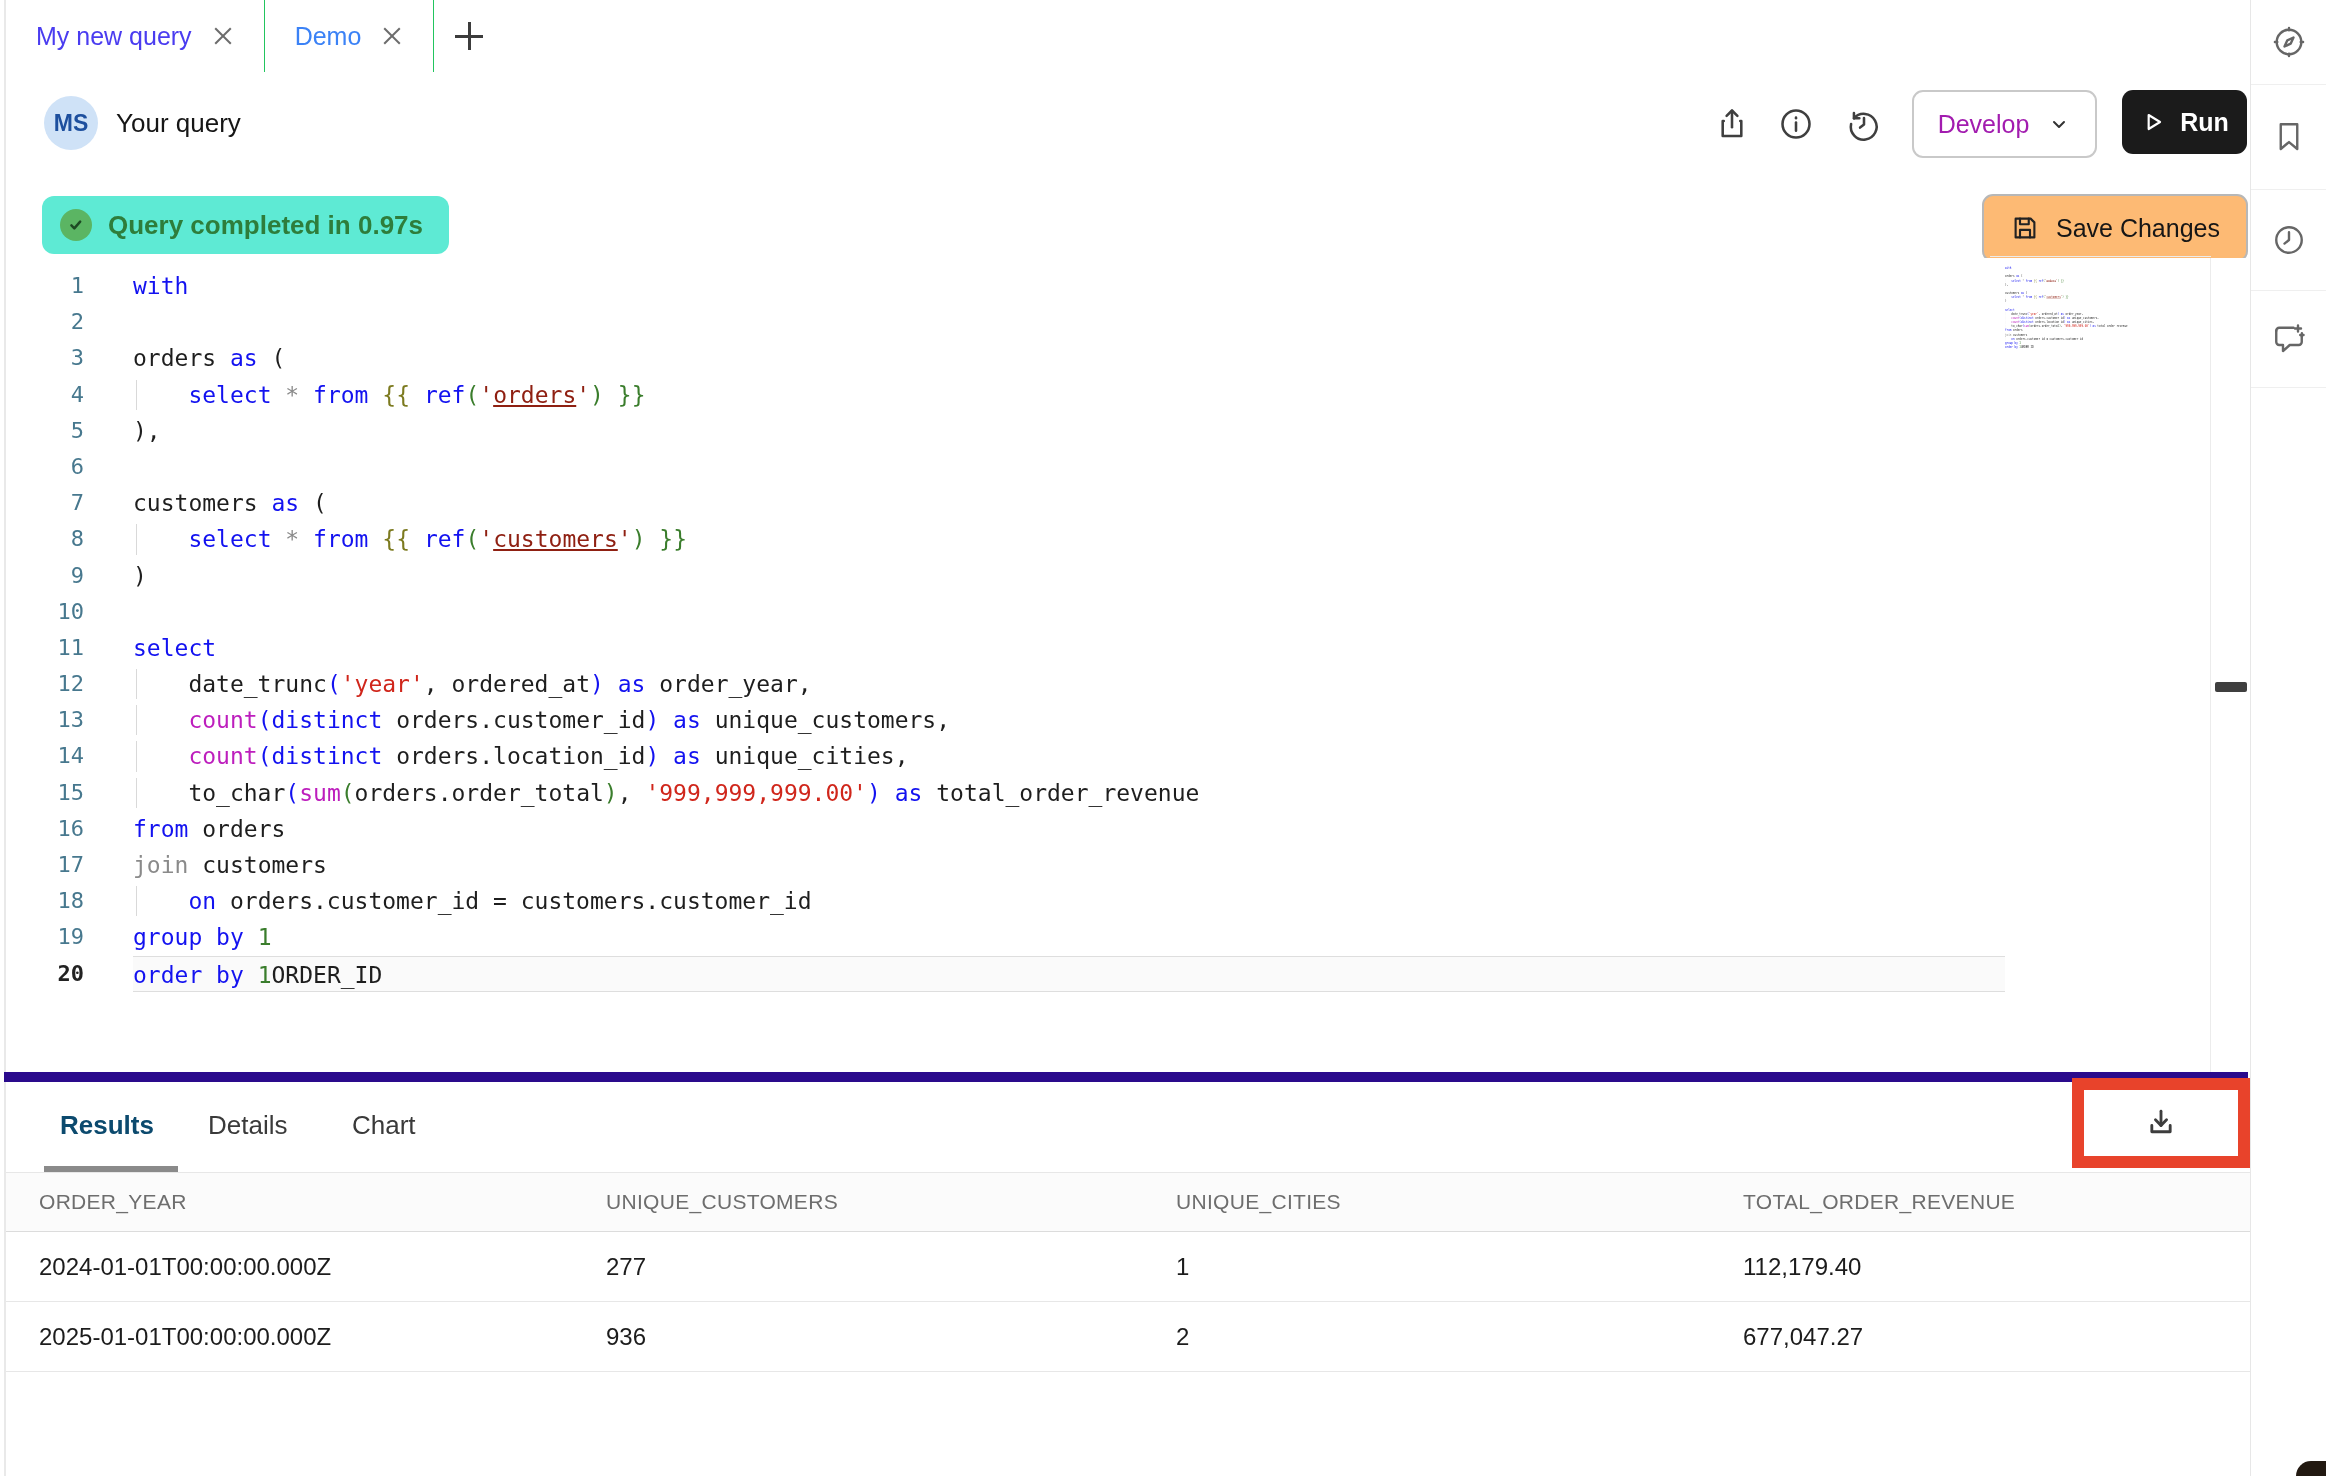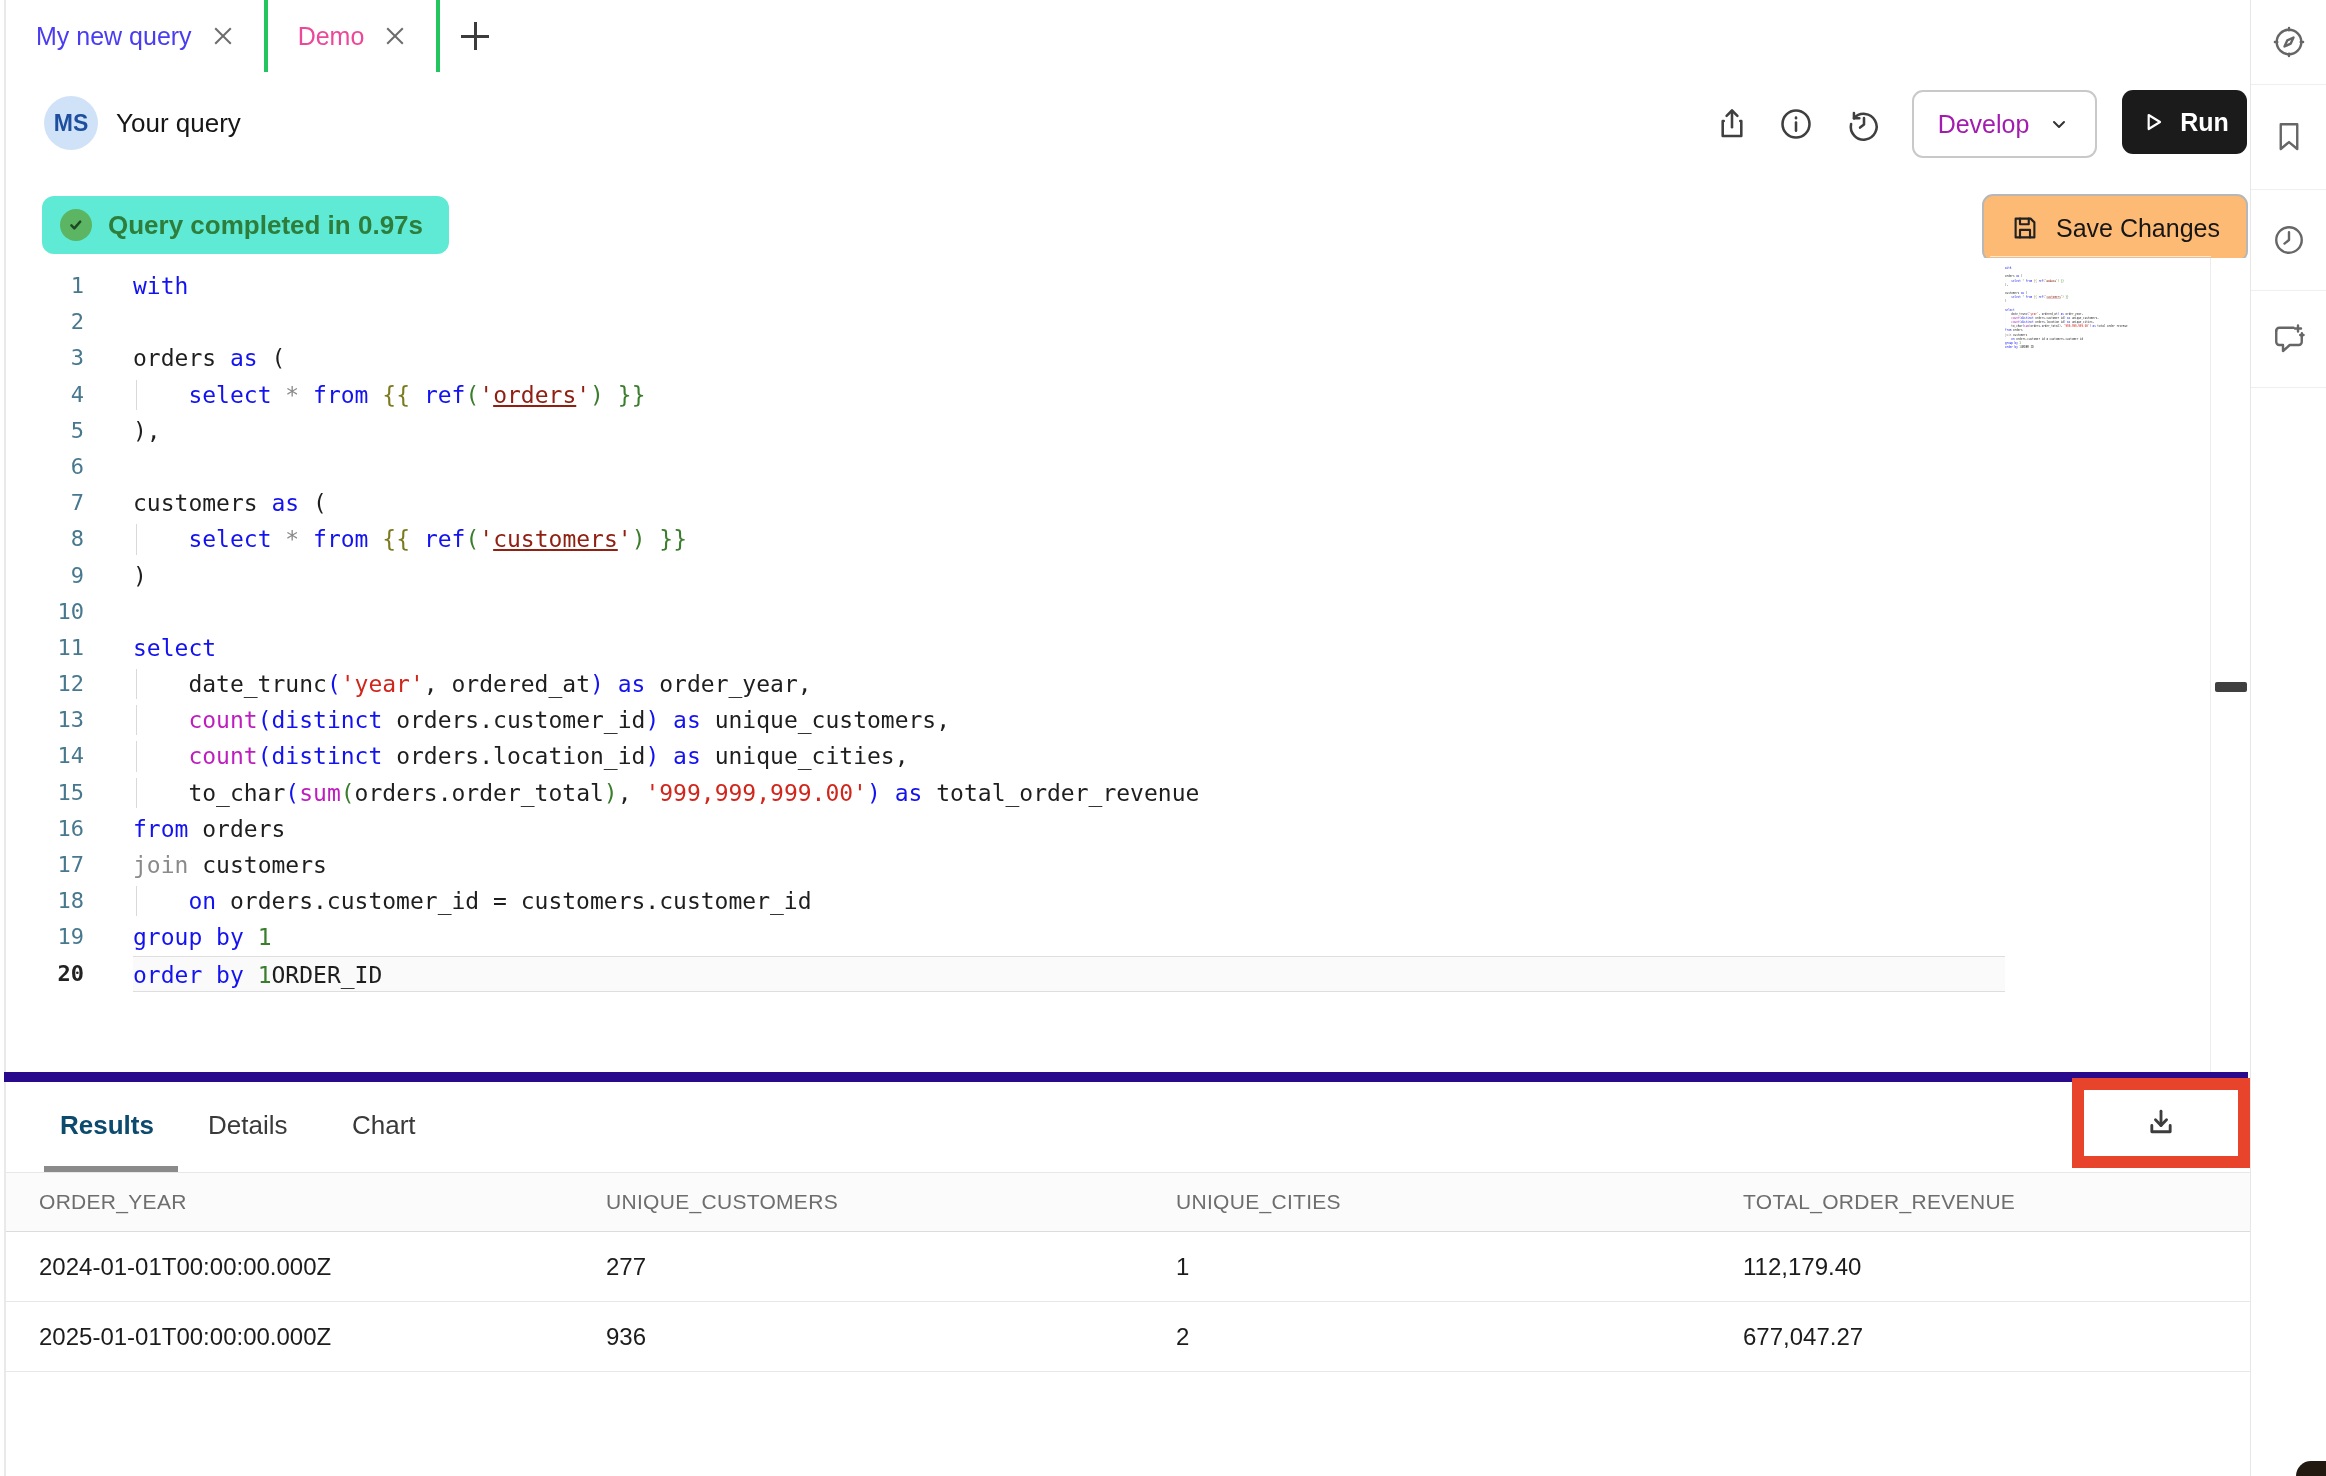--- a/index.html
+++ b/index.html
@@ -2,22 +2,22 @@
 <html><head>
 <meta charset="utf-8">
 <style>
   html,body{margin:0;padding:0;background:#fff;font-family:"Liberation Sans",sans-serif;}
   .app{position:relative;width:2326px;height:1476px;background:#fff;overflow:hidden;}
   .main{position:absolute;left:0;top:0;width:2250px;height:1476px;background:#fff;}
   .main-left-border{position:absolute;left:4px;top:0;width:2px;height:1476px;background:#e9e9e9;}
 
   
   .tabbar{position:absolute;left:6px;top:0;width:2244px;height:72px;border-bottom:1px solid #e3e3e3;display:flex;align-items:stretch;background:#fff;}
-  .tab{display:flex;align-items:center;gap:20px;padding:0 30px;border-right:4px solid #22c55e;cursor:pointer;}
-  .tab .tab-label{font-size:25px;color:#ec4899;}
+  .tab{display:flex;align-items:center;gap:20px;padding:0 30px;border-right:1px solid #22c55e;cursor:pointer;}
+  .tab .tab-label{font-size:25px;color:#3b82f6;}
   .tab.active .tab-label{color:#4a3cf0;}
   .tab-close{width:22px;height:22px;position:relative;opacity:.75;}
   .tab-close:before,.tab-close:after{content:"";position:absolute;left:10px;top:0;width:2px;height:22px;background:#3c3c3c;}
   .tab-close:before{transform:rotate(45deg);}
   .tab-close:after{transform:rotate(-45deg);}
   .newtab{display:flex;align-items:center;justify-content:center;width:70px;position:relative;cursor:pointer;}
   .plus{width:28px;height:28px;position:relative;}
   .plus:before{content:"";position:absolute;left:13px;top:0;width:2.5px;height:28px;background:#3c3c3c;}
   .plus:after{content:"";position:absolute;left:0;top:13px;width:28px;height:2.5px;background:#3c3c3c;}
 

